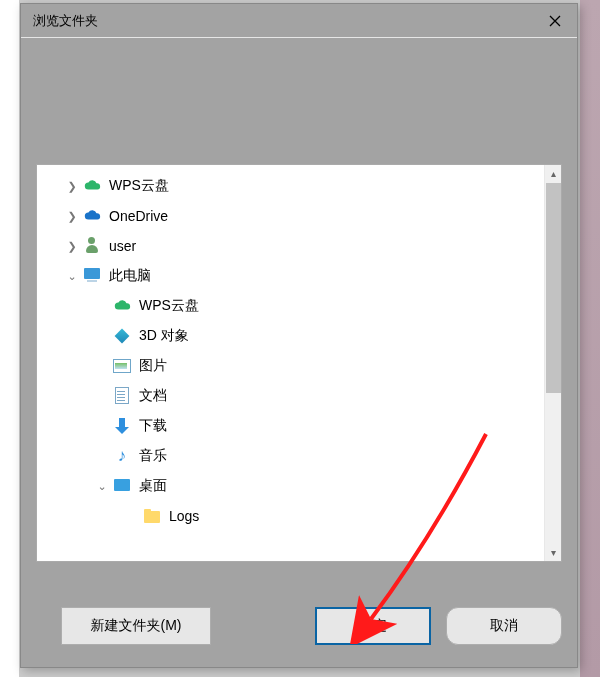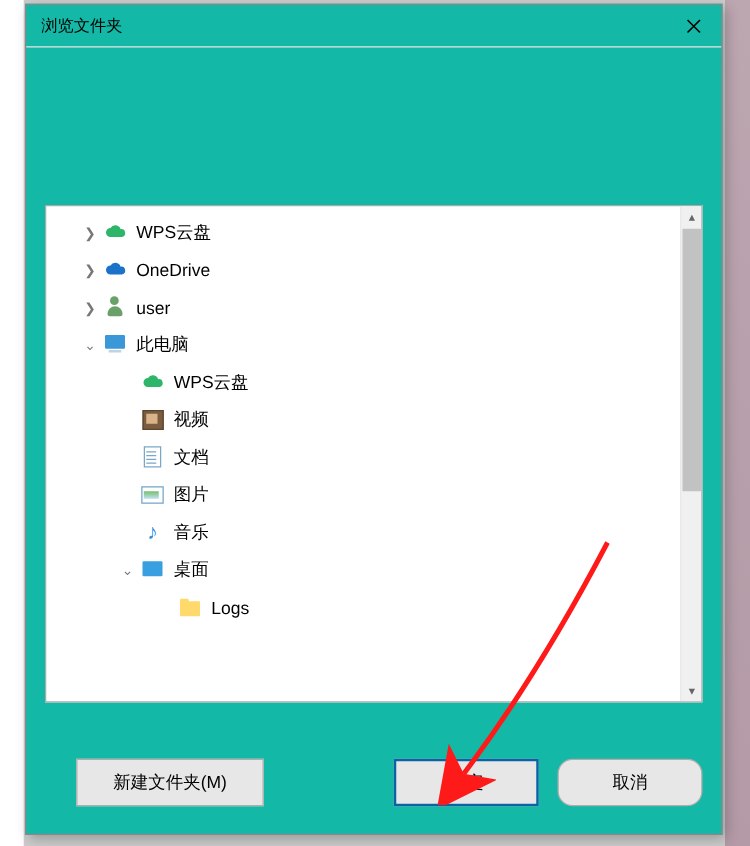--- a/index.html
+++ b/index.html
@@ -17,21 +17,21 @@
   }
   .bg-left {
     position:absolute; top:0;bottom:0;left:0;width:20px;
     background:#fff;
     border-right:1px solid #ccc;
   }
   .dialog {
     position: absolute;
     left: 20px; top: 3px;
     width: 558px; height: 665px;
-    background: #14b8a6;
+    background: #a3a3a3;
     border: 1px solid #888;
     box-shadow: 3px 3px 10px rgba(0,0,0,.25);
   }
   .titlebar {
     height: 34px;
     border-bottom: 1px solid #e6e6e6;
     display: flex;
     align-items: center;
     justify-content: space-between;
     padding-left: 12px;
@@ -210,32 +210,37 @@
           <span class="toggle blank"></span>
           <span class="icon ico-cloud-green">
             <svg viewBox="0 0 20 20">
               <path d="M6 14a4 4 0 010-8 5 5 0 019 1 3.5 3.5 0 011 7H6z" fill="#2db56a"></path>
             </svg>
           </span>
           <span class="label">WPS云盘</span>
         </div>
         <div class="node ind-1">
           <span class="toggle blank"></span>
-          <span class="icon ico-video"></span>
-          <span class="label">视频</span>
+          <span class="icon ico-3d"></span>
+          <span class="label">3D 对象</span>
+        </div>
+        <div class="node ind-1">
+          <span class="toggle blank"></span>
+          <span class="icon ico-img"></span>
+          <span class="label">图片</span>
         </div>
         <div class="node ind-1">
           <span class="toggle blank"></span>
           <span class="icon ico-doc"></span>
           <span class="label">文档</span>
         </div>
         <div class="node ind-1">
           <span class="toggle blank"></span>
-          <span class="icon ico-img"></span>
-          <span class="label">图片</span>
+          <span class="icon ico-down"></span>
+          <span class="label">下载</span>
         </div>
         <div class="node ind-1">
           <span class="toggle blank"></span>
           <span class="icon ico-music">♪</span>
           <span class="label">音乐</span>
         </div>
         <div class="node ind-1">
           <span class="toggle">⌄</span>
           <span class="icon ico-desktop"></span>
           <span class="label">桌面</span>

